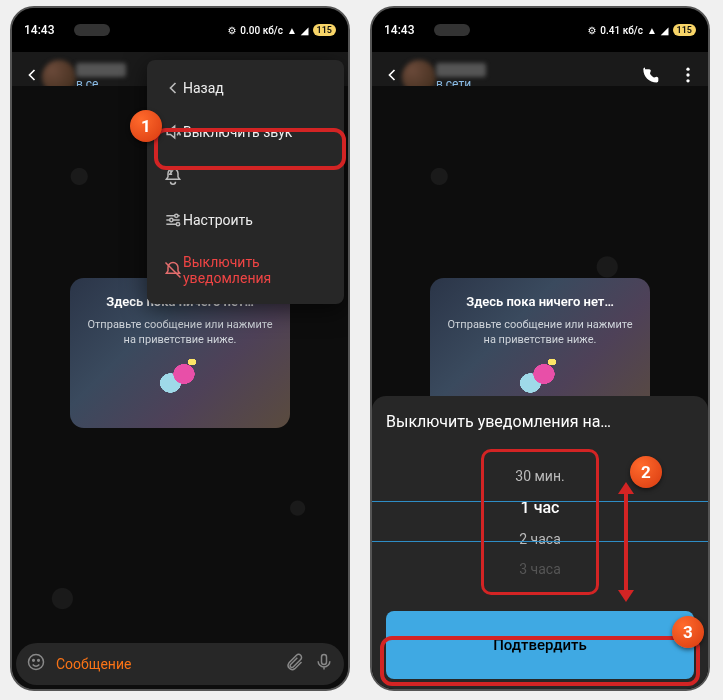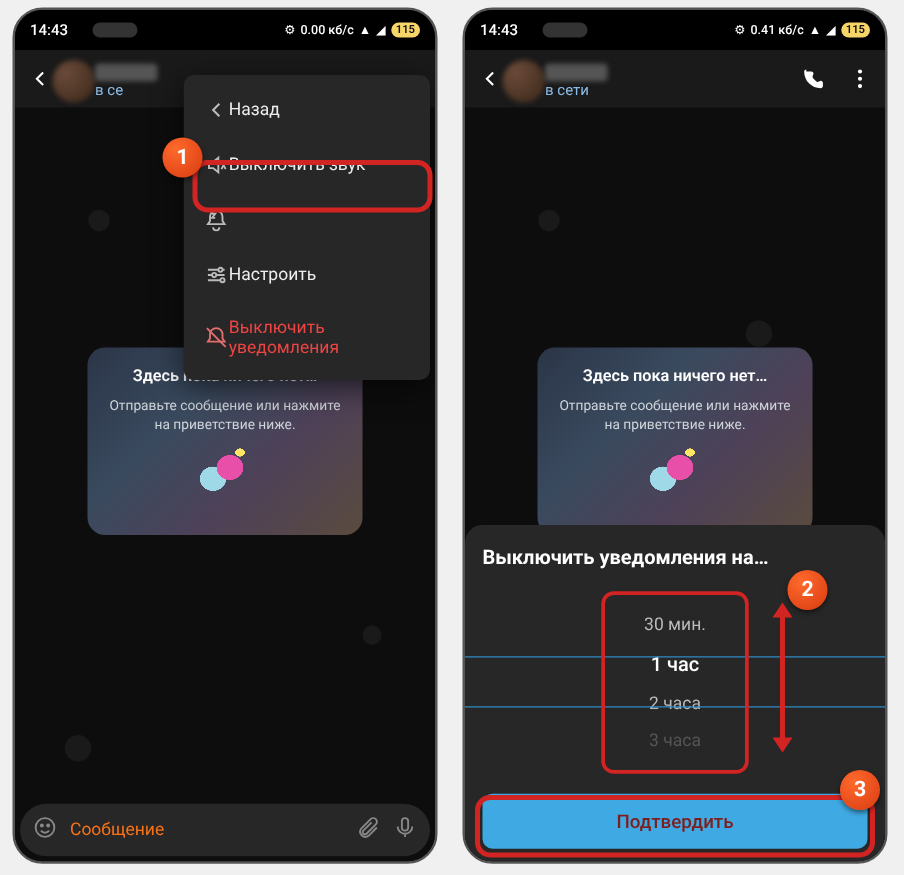--- a/index.html
+++ b/index.html
@@ -19,21 +19,21 @@
   .phone {
     width: 340px;
     height: 685px;
     border: 2px solid #555;
     border-radius: 24px;
     overflow: hidden;
     position: relative;
     background: #111;
   }
   .status-bar {
-    height: 32px;
+    height: 44px;
     background: #000;
     color: #fff;
     display: flex;
     align-items: center;
     padding: 0 12px;
     font-size: 12px;
     font-weight: 500;
   }
   .status-bar .time { flex: 0 0 auto; }
   .status-bar .spacer { flex: 1; }
@@ -126,21 +126,21 @@
   
   .sheet {
     position: absolute;
     bottom: 0; left: 0; right: 0;
     background: #272727;
     border-radius: 14px 14px 0 0;
     padding: 16px 14px 10px;
     color: #fff;
     z-index: 10;
   }
-  .sheet h3 { font-size: 16px; font-weight: 700; margin-bottom: 16px; }
+  .sheet h3 { font-size: 16px; font-weight: 400; margin-bottom: 16px; }
   .picker-wrap {
     position: relative;
     height: 150px;
     display: flex; align-items: center; justify-content: center;
   }
   .blue-line { position: absolute; left: -14px; right: -14px; height: 1px; background: #2e8dc6; }
   .blue-line.top { top: 54px; }
   .blue-line.bottom { top: 94px; }
   .picker-box {
     position: absolute;
@@ -149,23 +149,23 @@
     width: 118px; height: 146px;
     top: 2px;
   }
   .picker-opts { list-style: none; text-align: center; }
   .picker-opts li { padding: 7px 0; font-size: 14px; color: #bbb; }
   .picker-opts li.sel { color: #fff; font-size: 16px; font-weight: 500; }
   .picker-opts li.faded { color: #555; }
   .confirm-btn {
     margin-top: 14px;
     background: #3fa9e3;
-    color: #7f1d1d;
+    color: #000000;
     text-align: center;
-    padding: 13px;
+    padding: 25px;
     border-radius: 8px;
     font-size: 15px;
     font-weight: 500;
   }
 
   
   .hl {
     position: absolute;
     border: 4px solid #d32424;
     border-radius: 12px;

